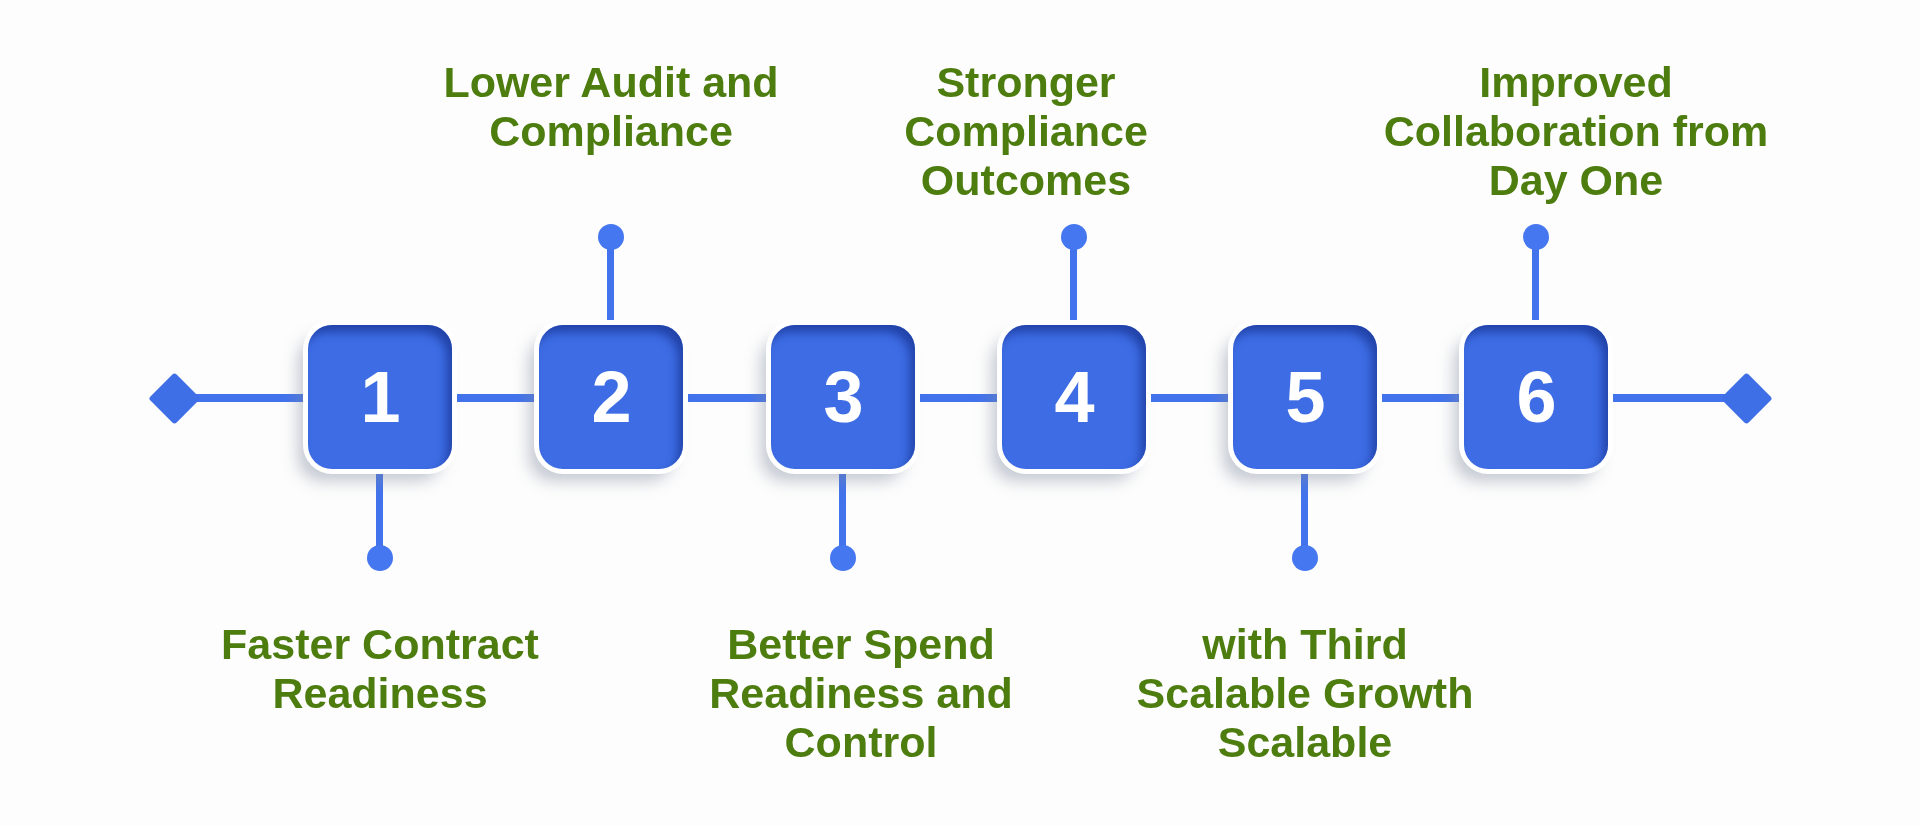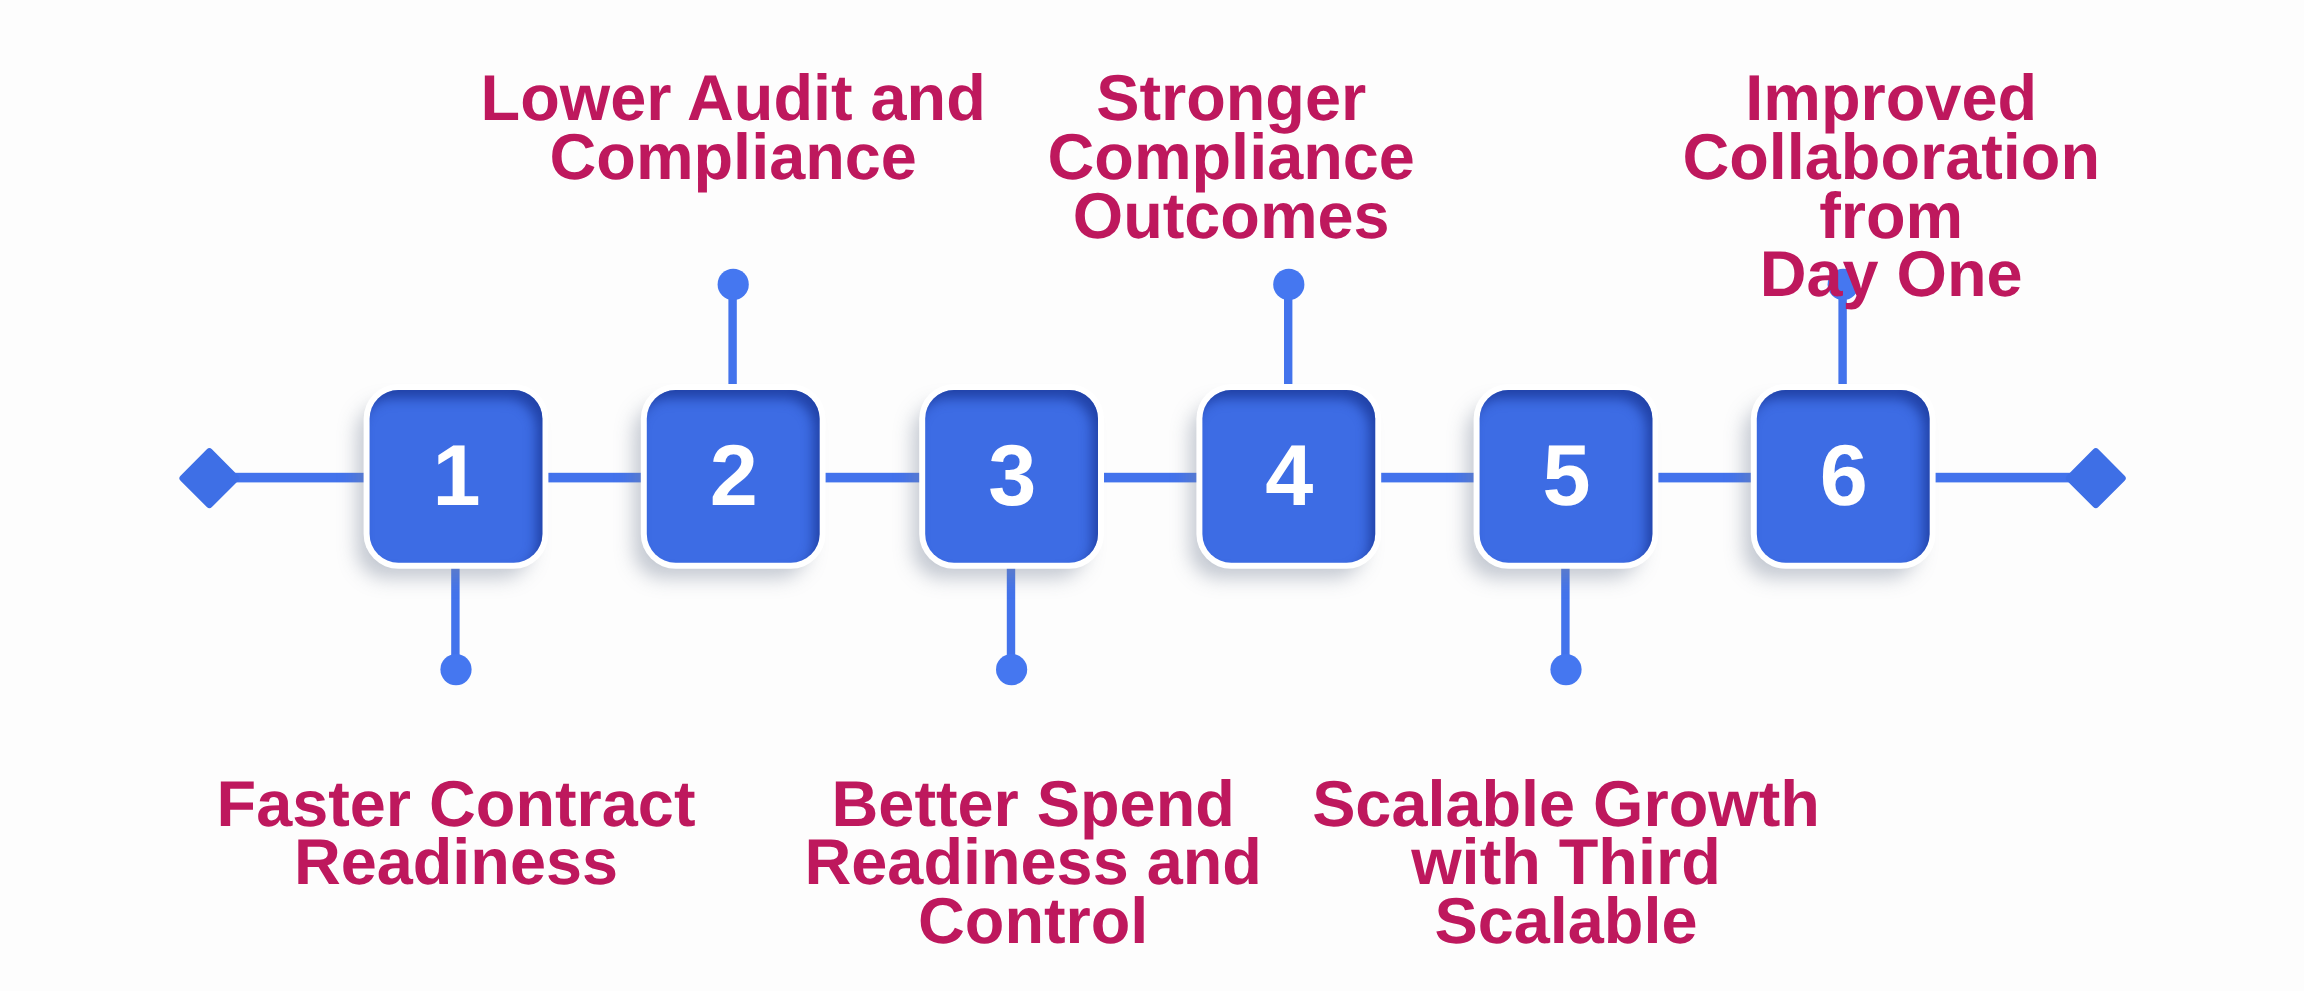--- a/index.html
+++ b/index.html
@@ -79,28 +79,28 @@
     font-size: 72px;
     font-weight: 700;
     line-height: 1;
     letter-spacing: -1px;
   }
   
   .step-label {
     position: absolute;
     width: 460px;
     text-align: center;
-    color: #be185d;
-    font-size: 54px;
+    color: #4d7c0f;
+    font-size: 43px;
     font-weight: 700;
     line-height: 49px;
     z-index: 3;
   }
   .step-label.above { top: 58px; }
-  .step-label.below { top: 620px; margin-top: 26px; }
+  .step-label.below { top: 620px; }
 </style>
 </head>
 <body>
 
 <div class="stage">
 
   <div class="axis-line"></div>
   <div class="diamond start"></div>
   <div class="diamond end"></div>
 
@@ -145,22 +145,22 @@
     <div>Compliance</div>
     <div>Outcomes</div>
   </div>
 
   <div class="stem below" style="left:1301px"></div>
   <div class="dot below" style="left:1292px"></div>
   <div class="step-box" style="left:1233px">
     <span class="step-number">5</span>
   </div>
   <div class="step-label below" style="left:1075px">
+    <div>with Third</div>
     <div>Scalable Growth</div>
-    <div>with Third</div>
     <div>Scalable</div>
   </div>
 
   <div class="stem above" style="left:1532px"></div>
   <div class="dot above" style="left:1523px"></div>
   <div class="step-box" style="left:1464px">
     <span class="step-number">6</span>
   </div>
   <div class="step-label above" style="left:1346px">
     <div>Improved</div>

